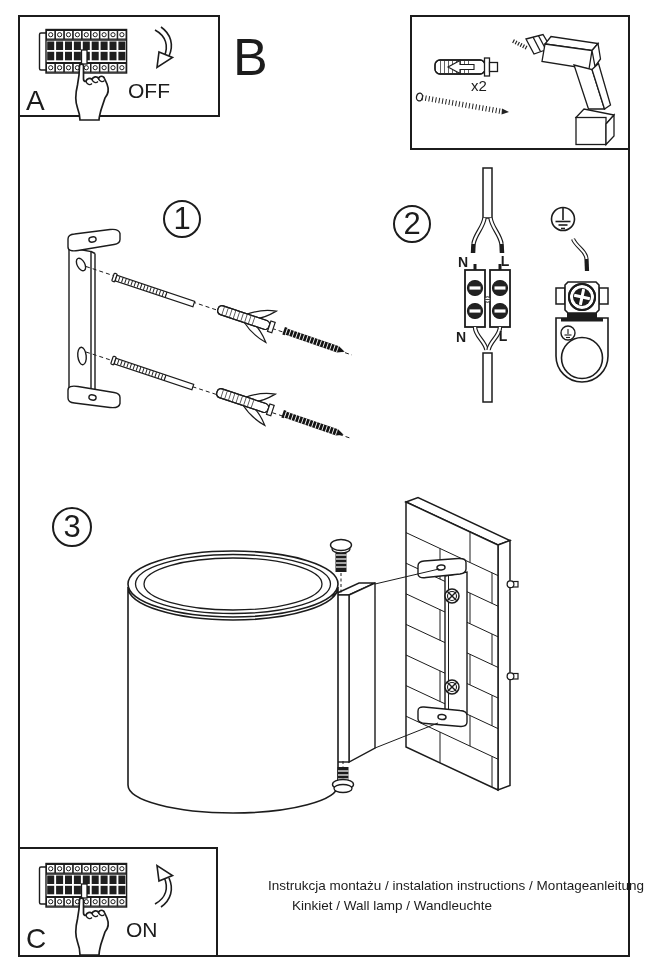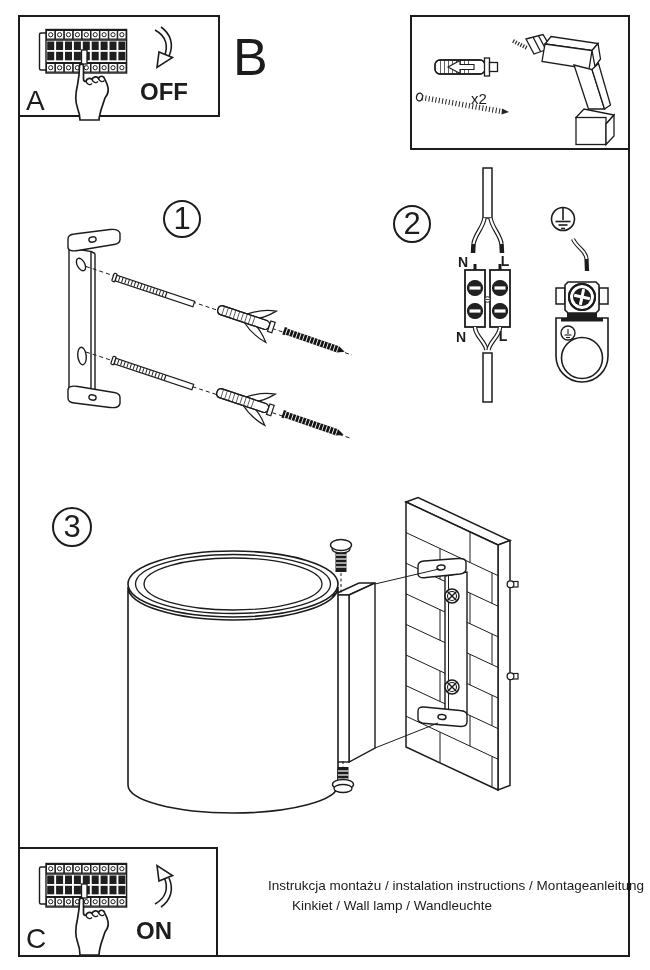--- a/index.html
+++ b/index.html
@@ -2,24 +2,24 @@
 <html><head>
 <meta charset="utf-8">
 <style>
   html,body{margin:0;padding:0;}
   body{width:650px;height:970px;background:#fff;font-family:"Liberation Sans",sans-serif;color:#1c1c1c;position:relative;overflow:hidden;}
   .abs{position:absolute;}
   .box{position:absolute;border:2px solid #1c1c1c;background:#fff;box-sizing:border-box;}
   .frame{position:absolute;border-left:2px solid #1c1c1c;border-right:2px solid #1c1c1c;border-bottom:2px solid #1c1c1c;box-sizing:border-box;}
   .biglabel{font-size:28px;line-height:1;}
   .hugelabel{font-size:52px;line-height:1;}
-  .onoff{font-size:24px;font-weight:700;line-height:1;text-align:right;}
+  .onoff{font-size:21px;font-weight:400;line-height:1;text-align:left;}
   .circnum{position:absolute;border:2px solid #1c1c1c;border-radius:50%;box-sizing:border-box;text-align:center;background:#fff;font-size:31px;}
   .nl{position:absolute;font-size:14px;font-weight:700;line-height:1;transform:translate(-50%,-50%);}
-  .x2{font-size:15px;line-height:1;text-align:center;margin-top:13px;}
+  .x2{font-size:15px;line-height:1;text-align:center;}
   .caption{font-size:13.5px;line-height:20px;color:#1c1c1c;}
   svg{position:absolute;overflow:visible;}
 </style>
 </head>
 <body>
 
 <div class="frame" style="left:18px;top:15px;width:612px;height:942px;"></div>
 
 <div class="box" style="left:18px;top:15px;width:202px;height:102px;">
   <svg width="198" height="98" viewBox="0 0 198 98" style="left:0;top:0;">
@@ -455,17 +455,17 @@
         <path d="M78.5,63.5 C79.5,66.5 82.5,67.5 84.5,65.5" fill="none" stroke-width="1.2"></path>
       </g>
       <g stroke-width="1.6">
         <path d="M135,55 C146,49 149,39 144,28"></path>
         <path d="M141,58 C151,51 154,40 149,29"></path>
         <path d="M139,32 L152.5,26.5 L137,16.5 Z" fill="#fff"></path>
       </g>
     </g>
   </svg>
   <div class="abs biglabel" style="left:6px;top:76px;">C</div>
-  <div class="abs onoff" style="left:97px;top:70px;width:55px;">ON</div>
+  <div class="abs onoff" style="left:106px;top:70px;width:55px;">ON</div>
 </div>
 
 <div class="abs caption" style="left:268px;top:876px;white-space:nowrap;">Instrukcja montażu / instalation instructions / Montageanleitung</div>
 <div class="abs caption" style="left:268px;top:896px;white-space:nowrap;margin-left:24px;">Kinkiet / Wall lamp / Wandleuchte</div>
 
 </body></html>

